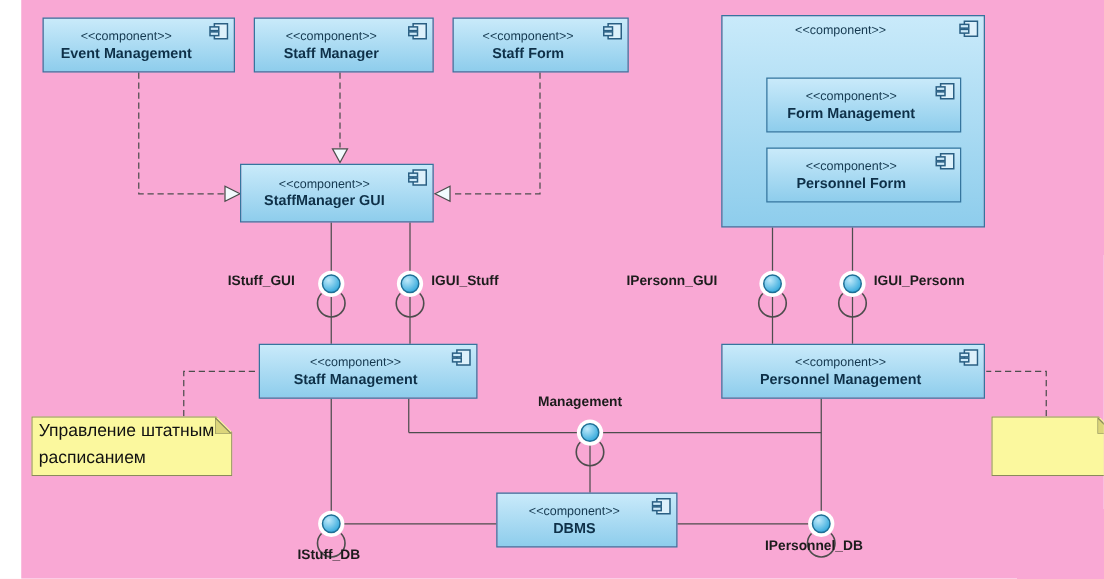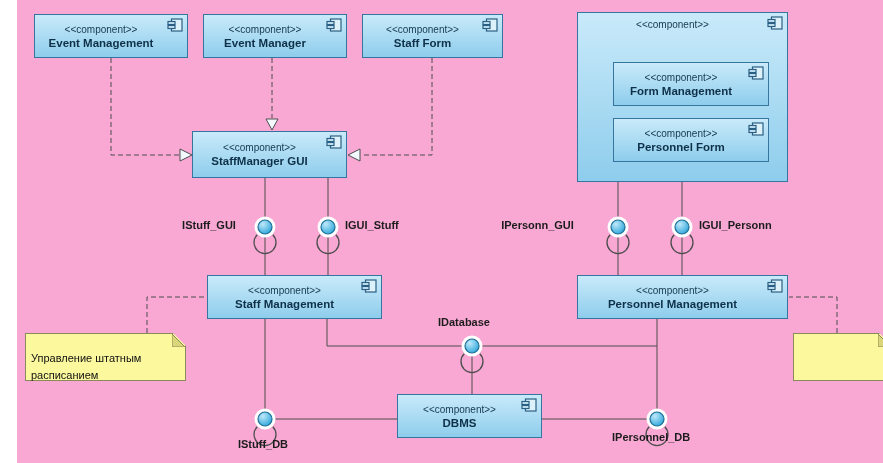--- a/index.html
+++ b/index.html
@@ -19,22 +19,22 @@
   .cname  { font-size:11.5px; font-weight:bold; color:#0e3048; line-height:14px; white-space:nowrap; }
   .cicon  { position:absolute; top:3px; right:4px; }
 
   .iface-label { position:absolute; font-size:11px; font-weight:bold; color:#1c1c1c; white-space:nowrap; }
 
   .note {
     position:absolute;
     background:#fbf89e;
     border:1px solid #8a8a5c;
     clip-path: polygon(0 0, calc(100% - 13px) 0, 100% 13px, 100% 100%, 0 100%);
-    font-size:11px; color:#111;
-    padding:16px 6px 3px 5px;
+    font-size:14px; color:#111;
+    padding:0 6px 3px 5px;
     line-height:1.5;
   }
   .note .fold { position:absolute; top:0; right:0; }
 
   .dep    { fill:none; stroke:#4d4d4d; stroke-width:1; stroke-dasharray:5 3; }
   .arrow  { fill:#f2fafd; stroke:#4d4d4d; stroke-width:1; }
   .wire   { fill:none; stroke:#4d4d4d; stroke-width:1; }
   .mask   { fill:#ffffff; }
   .socket { fill:none; stroke:#4d4d4d; stroke-width:1.3; }
   .ball   { fill:url(#ballgrad); stroke:#1e6f96; stroke-width:1.2; }
@@ -127,21 +127,21 @@
   <div class="component" style="left:17px;top:14px;width:154px;height:44px">
     <span class="stereo">&lt;&lt;component&gt;&gt;</span>
     <span class="cname">Event Management</span>
     <svg class="cicon" width="16" height="14">
         <use href="#comp-icon"></use>
       </svg>
   </div>
 
   <div class="component" style="left:186px;top:14px;width:144px;height:44px">
     <span class="stereo">&lt;&lt;component&gt;&gt;</span>
-    <span class="cname">Event Manager</span>
+    <span class="cname">Staff Manager</span>
     <svg class="cicon" width="16" height="14">
         <use href="#comp-icon"></use>
       </svg>
   </div>
 
   <div class="component" style="left:345px;top:14px;width:141px;height:44px">
     <span class="stereo">&lt;&lt;component&gt;&gt;</span>
     <span class="cname">Staff Form</span>
     <svg class="cicon" width="16" height="14">
         <use href="#comp-icon"></use>
@@ -200,21 +200,21 @@
     <span class="cname">DBMS</span>
     <svg class="cicon" width="16" height="14">
         <use href="#comp-icon"></use>
       </svg>
   </div>
 
   <div class="iface-label" style="left:152px;top:219px;width:80px;text-align:center">IStuff_GUI</div>
   <div class="iface-label" style="left:328px;top:219px">IGUI_Stuff</div>
   <div class="iface-label" style="left:478px;top:219px;width:85px;text-align:center">IPersonn_GUI</div>
   <div class="iface-label" style="left:682px;top:219px">IGUI_Personn</div>
-  <div class="iface-label" style="left:407px;top:316px;width:80px;text-align:center">IDatabase</div>
+  <div class="iface-label" style="left:407px;top:316px;width:80px;text-align:center">Management</div>
   <div class="iface-label" style="left:203px;top:438px;width:86px;text-align:center">IStuff_DB</div>
   <div class="iface-label" style="left:595px;top:431px;width:96px;text-align:left">IPersonnel_DB</div>
 
   <div class="note" style="left:8px;top:333px;width:161px;height:48px">
     <svg class="fold" width="13" height="13">
       <path d="M0 0 L13 13 L0 13 Z" fill="#dcd67b" stroke="#8a8a5c" stroke-width="1"></path>
     </svg>
     <div class="note-text">Управление штатным расписанием</div>
   </div>
 

